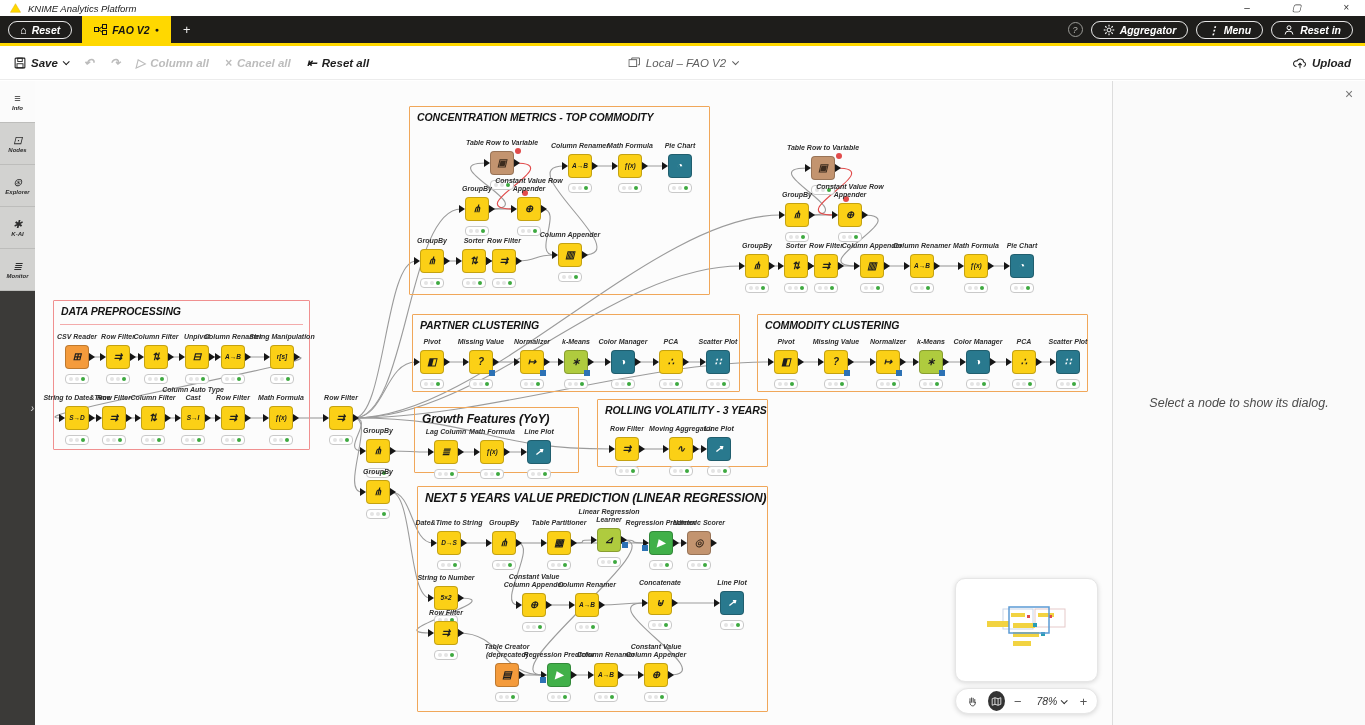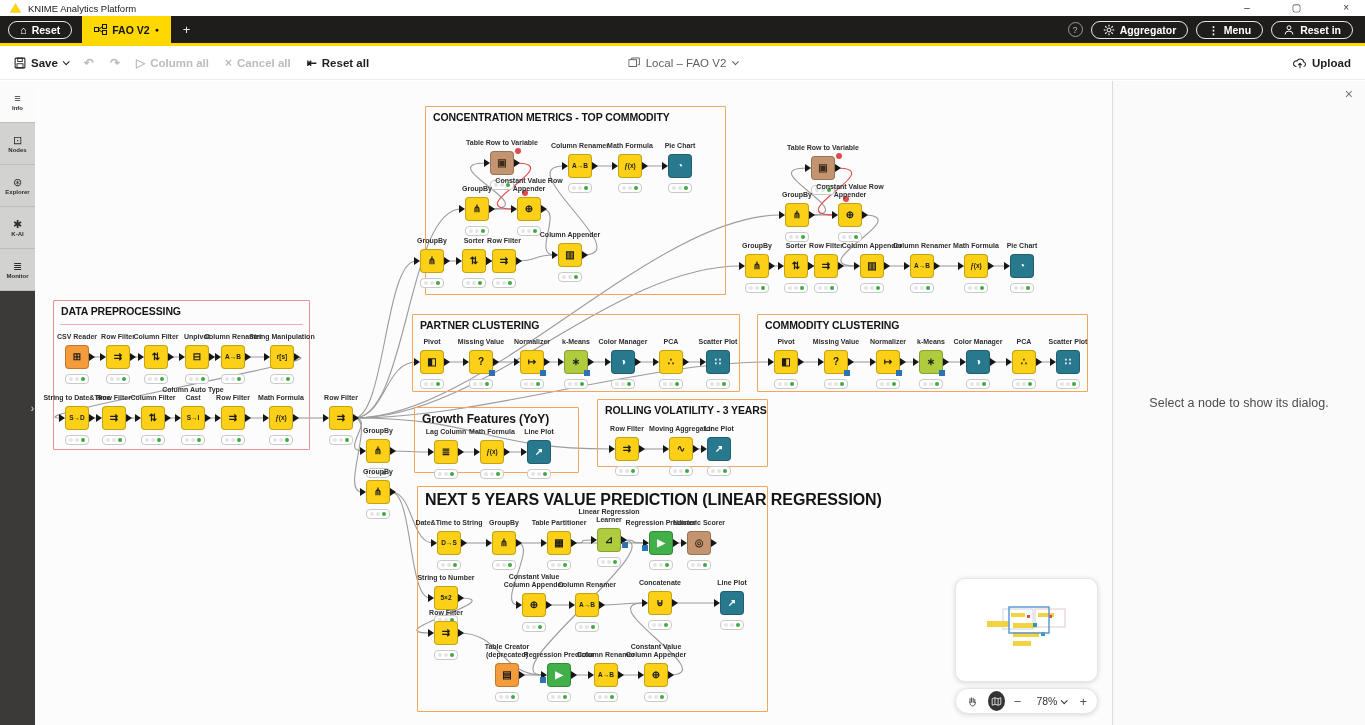--- a/index.html
+++ b/index.html
@@ -1,18 +1,18 @@
 <!DOCTYPE html>
 <html><head>
 <meta charset="utf-8">
 <style>
   html,body{margin:0;padding:0;background:#e9e9e9;}
   *{box-sizing:border-box;}
   .app{position:relative;width:1365px;height:725px;overflow:hidden;background:#fff;
-       font-family:"Liberation Sans",sans-serif;-webkit-font-smoothing:antialiased;}
+       font-family:"Liberation Sans",sans-serif;font-style:italic;-webkit-font-smoothing:antialiased;}
 
   
   .titlebar{position:absolute;left:0;top:0;width:100%;height:16px;background:#fff;
             display:flex;align-items:center;padding:0 10px;font-size:9.5px;color:#1a1a1a;}
   .titlebar .logo{width:11px;height:10px;margin-right:7px;}
   .winbtns{margin-left:auto;display:flex;gap:42px;font-size:10px;color:#333;padding-right:6px;}
   .winbtns span{cursor:default;line-height:14px;}
 
   
   .tabbar{position:absolute;left:0;top:16px;width:100%;height:27px;background:#1e1d1b;
@@ -315,37 +315,37 @@
         <path d="M 485 594 C 507 594, 486 594, 508 594" fill="none" stroke="#9b9b9b" stroke-width="1.1"></path>
         <path d="M 537 594 C 559 594, 533 594, 555 594" fill="none" stroke="#9b9b9b" stroke-width="1.1"></path>
         <path d="M 584 594 C 606 594, 583 594, 605 594" fill="none" stroke="#9b9b9b" stroke-width="1.1"></path>
         <path d="M 634 594 C 689 594, 554 522, 609 522" fill="none" stroke="#9b9b9b" stroke-width="1.1"></path>
       </svg>
 
   <div class="group" style="left: 18px; top: 219px; width: 257px; height: 150px; border-color: rgb(240, 144, 144);">
         <span class="group-title">DATA PREPROCESSING</span>
         <div class="rule" style="background: rgb(240, 144, 144);"></div>
       </div>
-      <div class="group" style="left: 390px; top: 25px; width: 301px; height: 189px; border-color: rgb(240, 167, 90);">
+      <div class="group" style="left: 374px; top: 25px; width: 301px; height: 189px; border-color: rgb(240, 167, 90);">
         <span class="group-title">CONCENTRATION METRICS - TOP COMMODITY</span>
       </div>
       <div class="group" style="left: 377px; top: 233px; width: 328px; height: 78px; border-color: rgb(240, 167, 90);">
         <span class="group-title">PARTNER CLUSTERING</span>
       </div>
       <div class="group" style="left: 722px; top: 233px; width: 331px; height: 78px; border-color: rgb(240, 167, 90);">
         <span class="group-title">COMMODITY CLUSTERING</span>
       </div>
       <div class="group" style="left: 379px; top: 326px; width: 165px; height: 66px; border-color: rgb(240, 167, 90);">
         <span class="group-title" style="font-size: 12px;">Growth Features (YoY)</span>
       </div>
       <div class="group" style="left: 562px; top: 318px; width: 171px; height: 68px; border-color: rgb(240, 167, 90);">
         <span class="group-title">ROLLING VOLATILITY - 3 YEARS</span>
       </div>
       <div class="group" style="left: 382px; top: 405px; width: 351px; height: 226px; border-color: rgb(240, 167, 90);">
-        <span class="group-title" style="font-size: 16px;">NEXT 5 YEARS VALUE PREDICTION (LINEAR REGRESSION)</span>
+        <span class="group-title" style="font-size: 12px;">NEXT 5 YEARS VALUE PREDICTION (LINEAR REGRESSION)</span>
       </div>
       <div class="node" style="left: 30px; top: 264px; background: rgb(244, 155, 60);">
         <span class="nicon" style="color: rgb(29, 29, 29);">⊞</span>
         <span class="pout"></span>
         <div class="nlabel">CSV Reader</div>
         <div class="tl">
           <span class="d"></span>
           <span class="d"></span>
           <span class="d g"></span>
         </div>

